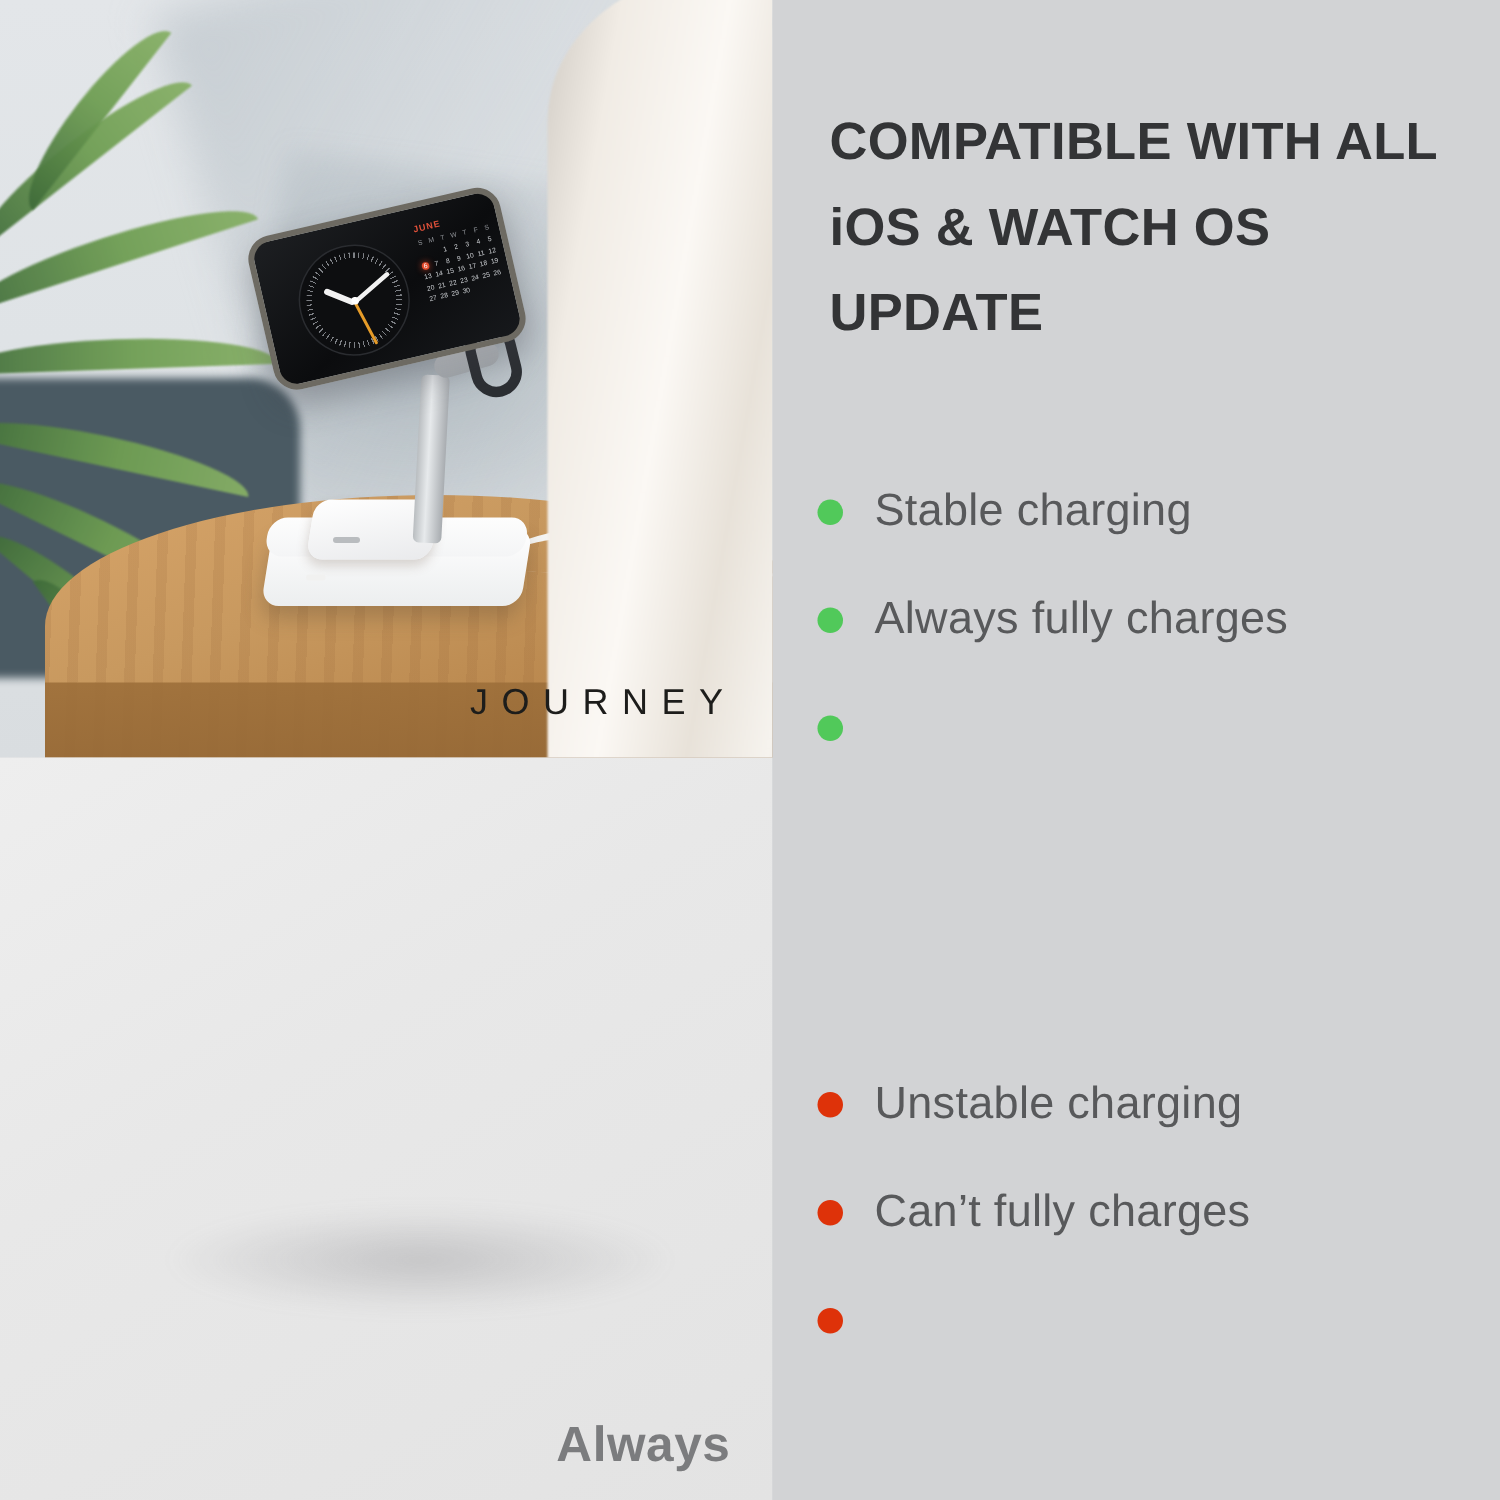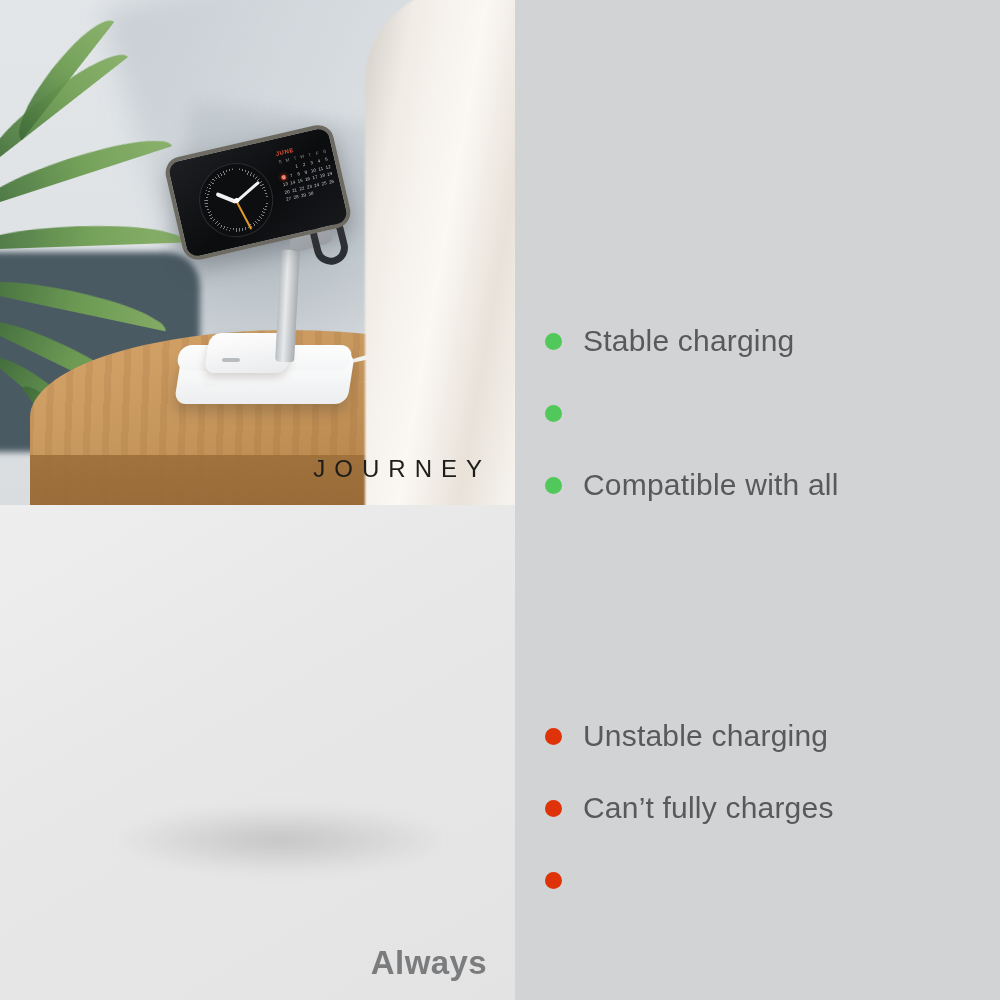--- a/index.html
+++ b/index.html
@@ -288,32 +288,33 @@
     <div class="logo-journey">JOURNEY</div>
   </div>
 
   <div class="photo-bottom">
     <div class="b-shadow"></div>
 
     <div class="others-label">Always</div>
   </div>
 
   <div class="info-panel">
+    <div class="headline">COMPATIBLE WITH ALL iOS &amp; WATCH OS UPDATE</div>
 
     <ul class="bullet-list list-pro">
         <li class="bullet-row">
           <span class="dot dot-pro"></span>
           <span class="bullet-text">Stable charging</span>
         </li>
         <li class="bullet-row">
           <span class="dot dot-pro"></span>
+          <span class="bullet-text">Always fully charges</span>
         </li>
         <li class="bullet-row">
           <span class="dot dot-pro"></span>
-          <span class="bullet-text">Compatible with all</span>
         </li>
       </ul>
     <ul class="bullet-list list-con">
         <li class="bullet-row">
           <span class="dot dot-con"></span>
           <span class="bullet-text">Unstable charging</span>
         </li>
         <li class="bullet-row">
           <span class="dot dot-con"></span>
           <span class="bullet-text">Can’t fully charges</span>

